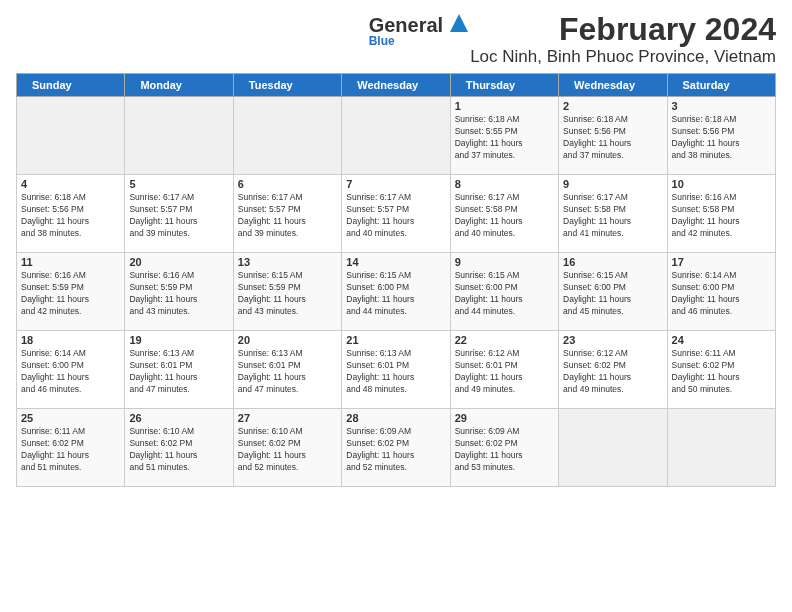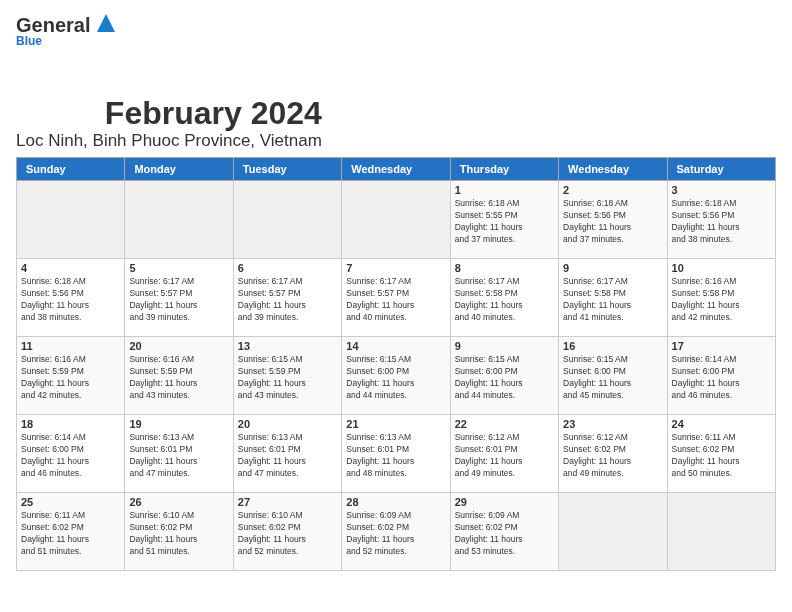--- a/index.html
+++ b/index.html
@@ -12,35 +12,33 @@
     }
     .container {
       width: 792px;
       padding: 12px 16px 8px 16px;
     }
     .header-section {
       display: flex;
       align-items: flex-start;
       justify-content: flex-end;
       margin-bottom: 6px;
-      flex-direction: column;
     }
     .logo {
       display: flex;
       flex-direction: column;
       align-items: flex-start;
     }
     .logo-row {
       display: flex;
       align-items: center;
       gap: 2px;
     }
     .title-section {
       text-align: right;
-      margin-top: 48px;
     }
     .month-title {
       font-size: 32px;
       font-weight: bold;
       color: #333;
       line-height: 1.1;
     }
     .location-title {
       font-size: 17px;
       color: #333;
@@ -49,21 +47,21 @@
     table {
       width: 100%;
       border-collapse: collapse;
       table-layout: fixed;
     }
     thead tr th {
       background: #2472c4;
       color: #fff;
       font-size: 11px;
       font-weight: bold;
-      padding: 5px 9px;
+      padding: 5px 15px;
       text-align: left;
       border: 1px solid #aaa;
     }
     tbody tr td {
       border: 1px solid #ccc;
       vertical-align: top;
       padding: 3px 4px;
       font-size: 9px;
       color: #333;
       height: 78px;

